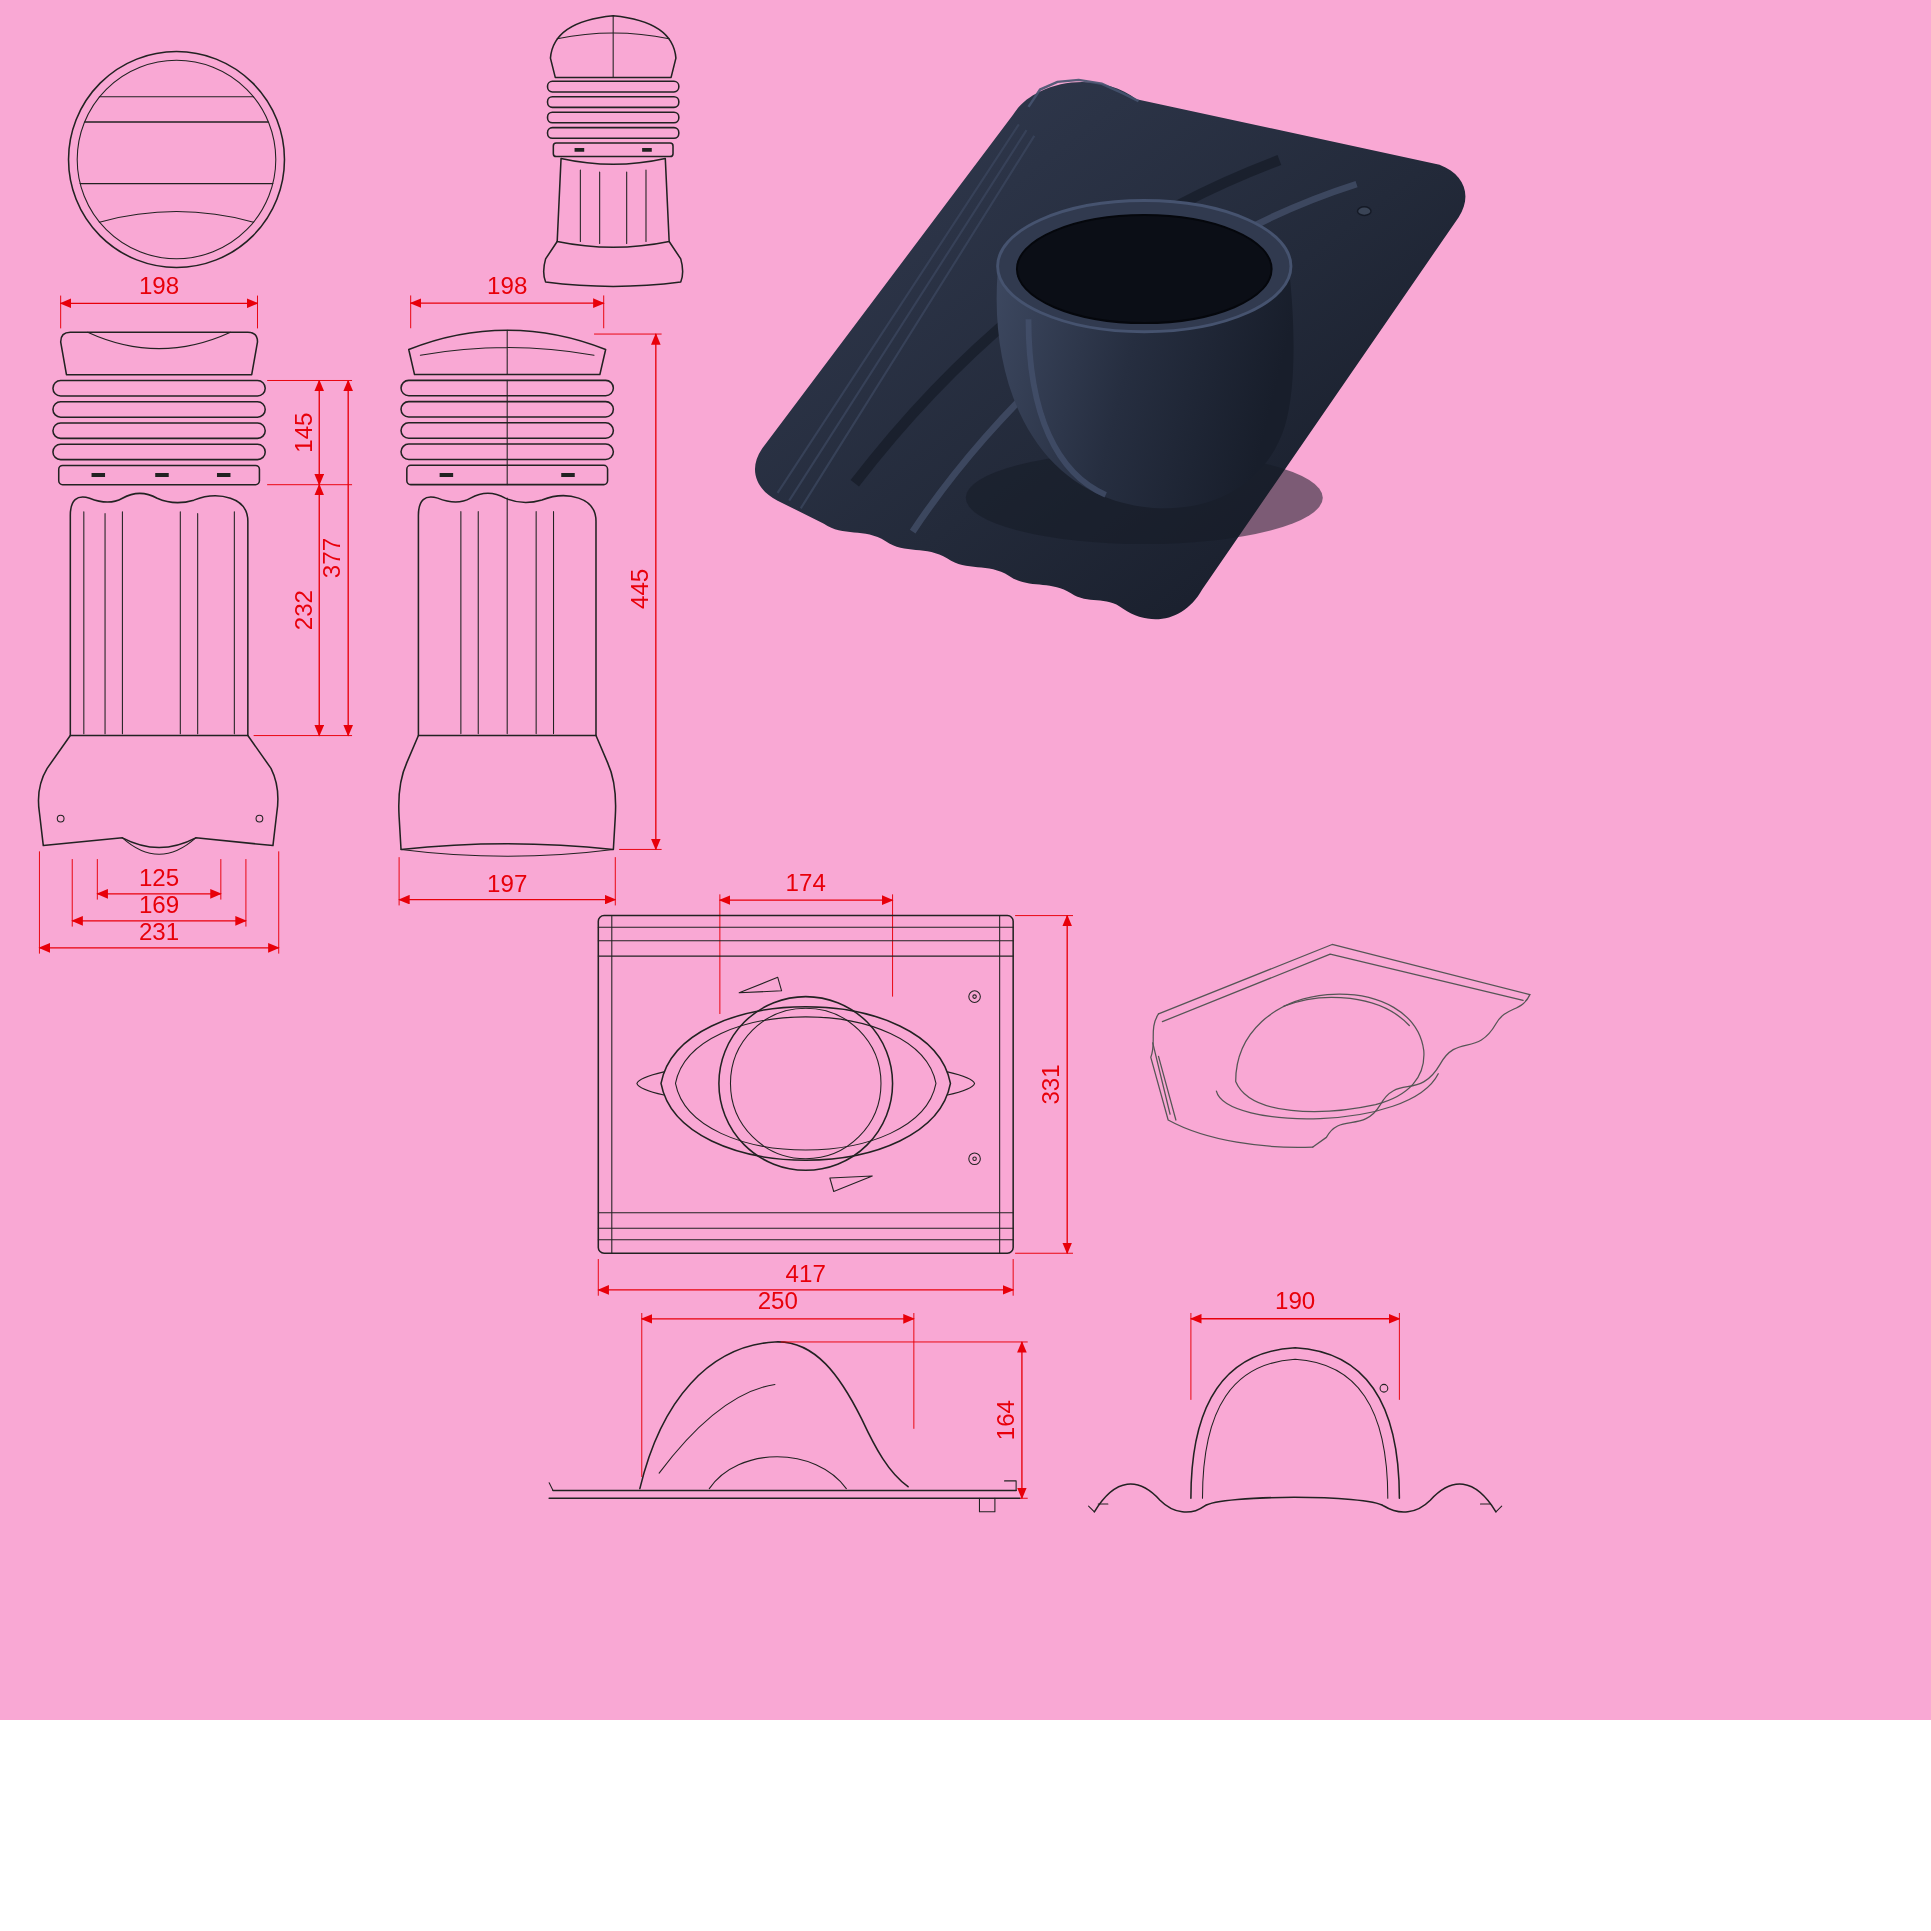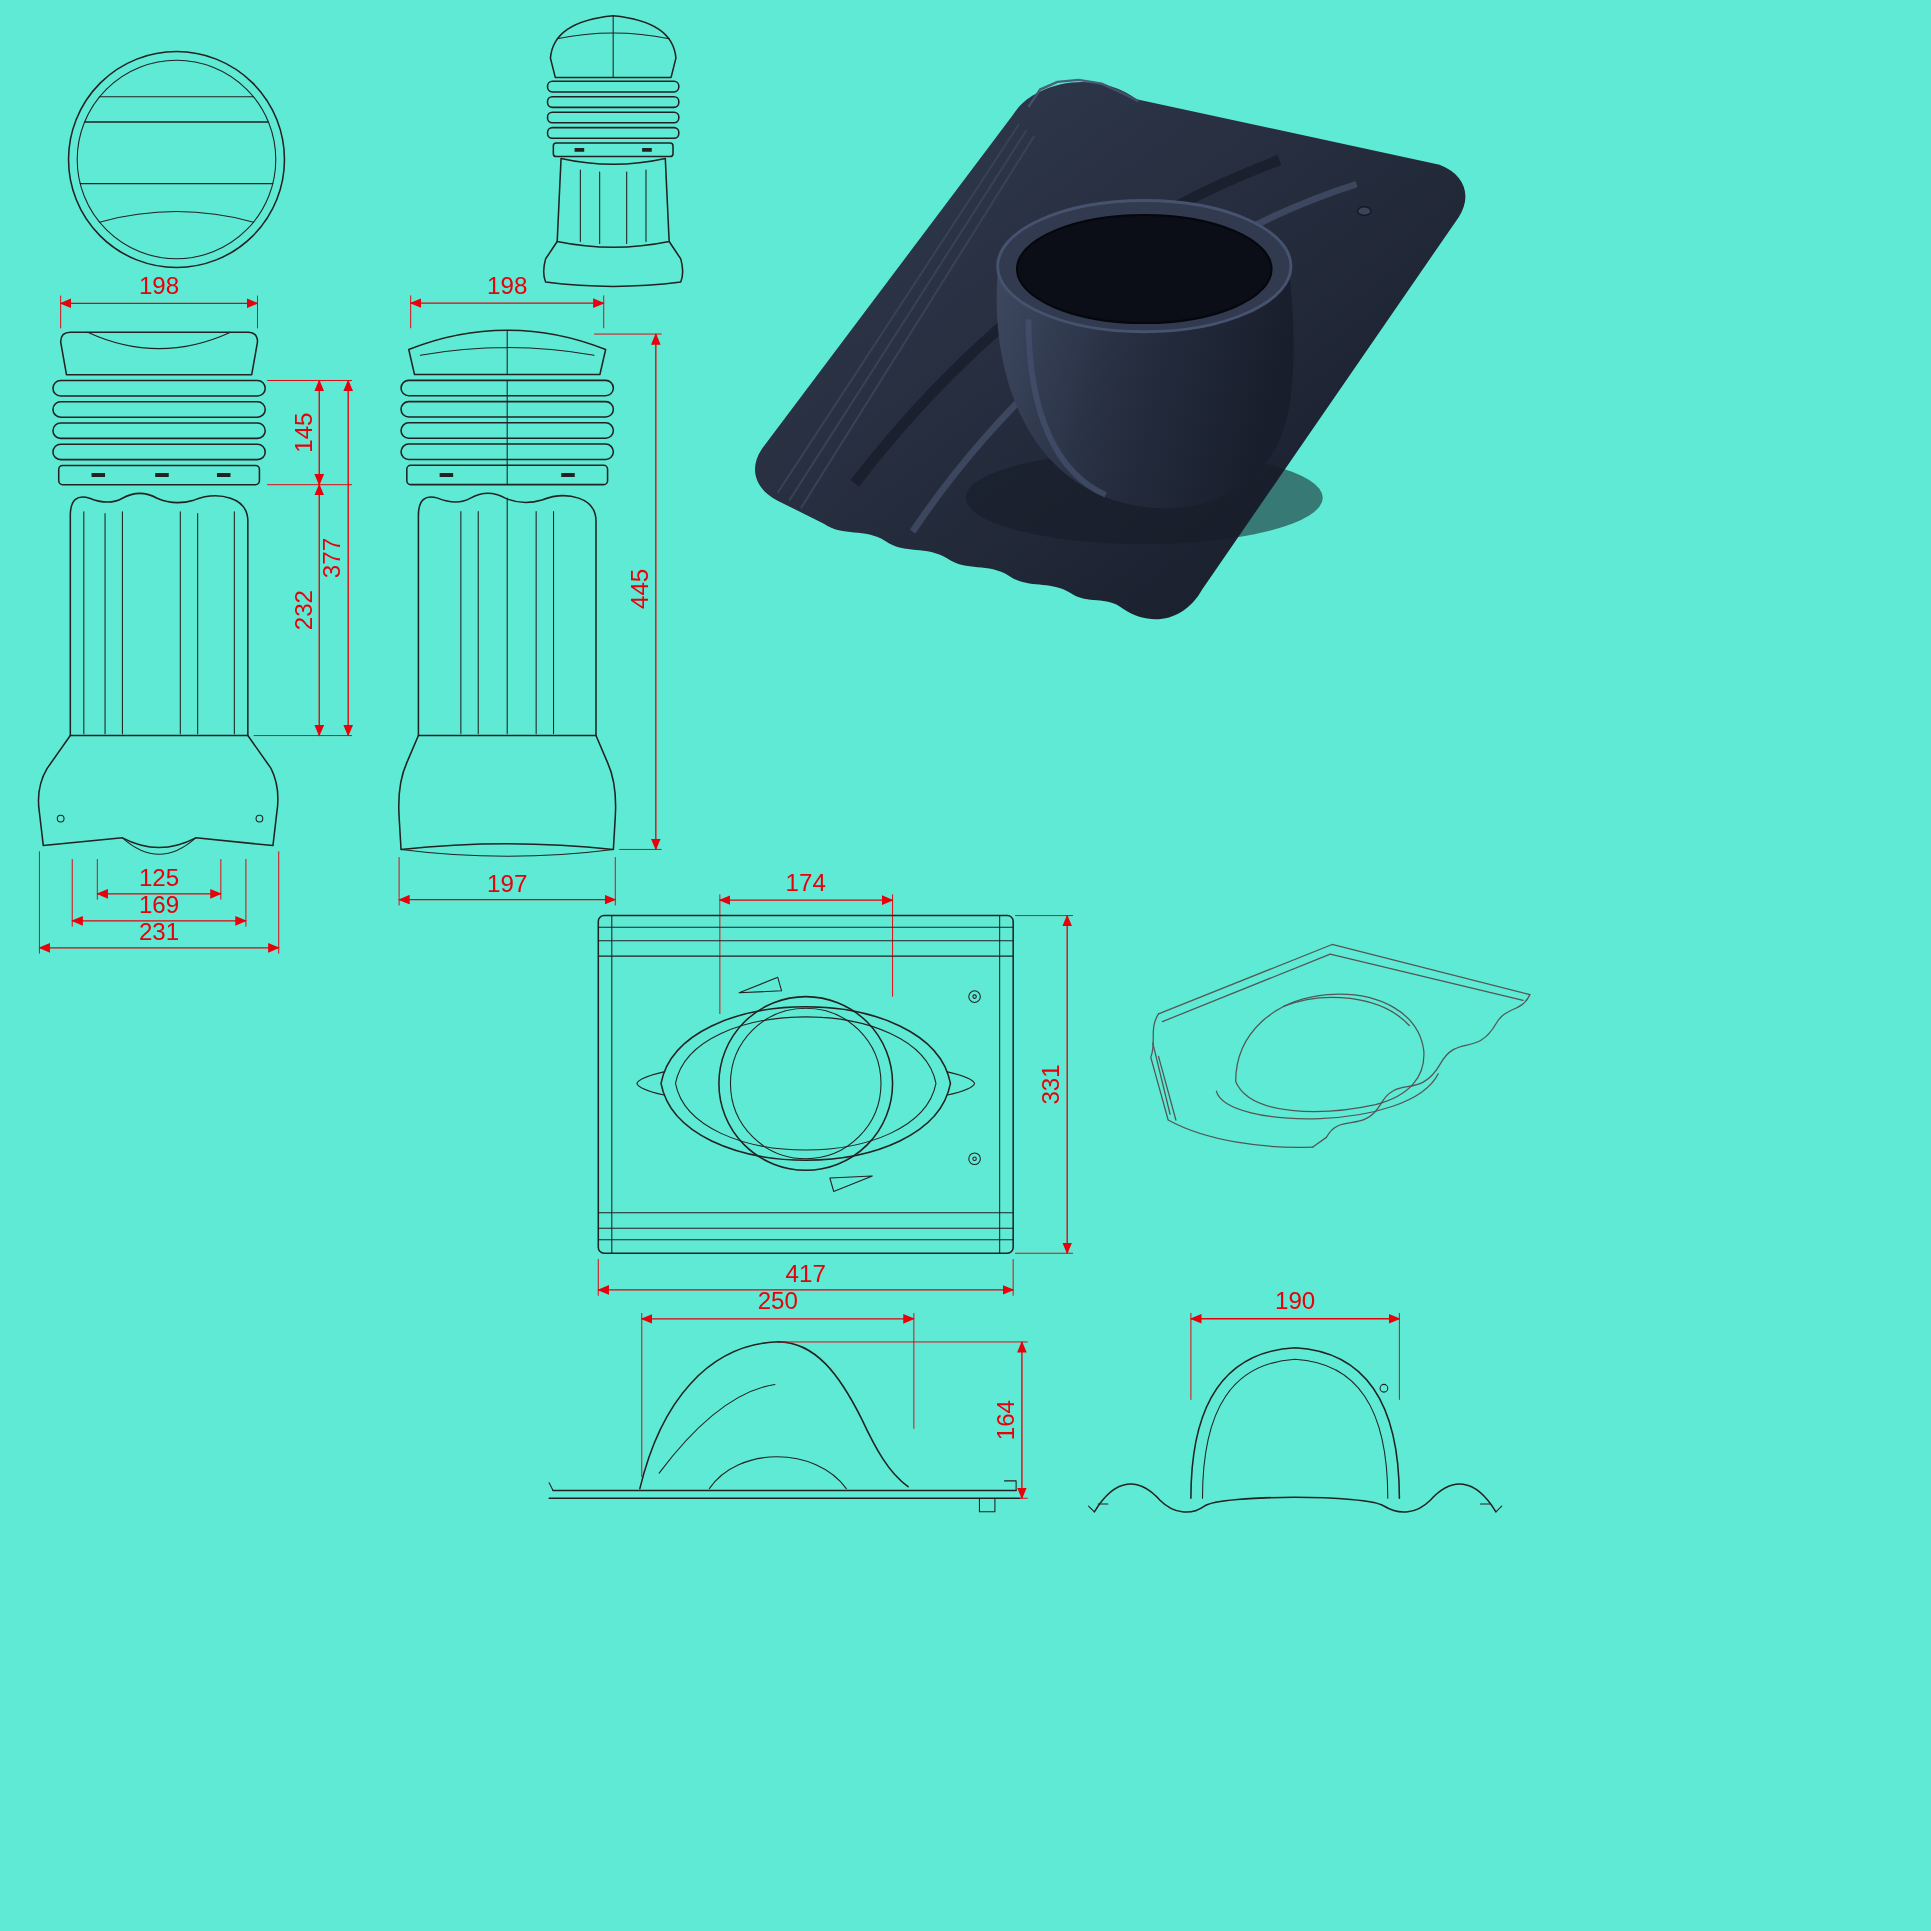--- a/index.html
+++ b/index.html
@@ -1,16 +1,16 @@
 <!DOCTYPE html>
 <html><head>
 <meta charset="utf-8">
 <style>
   html,body{margin:0;padding:0;background:#fff;}
-  .canvas{position:relative;width:1931px;height:1931px;background:#5eead4;overflow:hidden;
+  .canvas{position:relative;width:1931px;height:1720px;background:#f9a8d4;overflow:hidden;
           font-family:"Liberation Sans",sans-serif;}
   .view{position:absolute;}
   svg{overflow:visible;}
   .bl{stroke:#222;stroke-width:1.6;fill:none;stroke-linejoin:round;stroke-linecap:round;}
   .bl2{stroke:#222;stroke-width:1.1;fill:none;stroke-linejoin:round;stroke-linecap:round;}
   .gl{stroke:#555;stroke-width:1.3;fill:none;stroke-linejoin:round;stroke-linecap:round;}
   .dim{stroke:#e8000a;stroke-width:1.4;fill:none;}
   .ext{stroke:#e8000a;stroke-width:1;fill:none;}
   .dtx{fill:#e8000a;font-size:25px;text-anchor:middle;font-family:"Liberation Sans",sans-serif;}
   .dash{stroke:#222;stroke-width:4;fill:none;}

